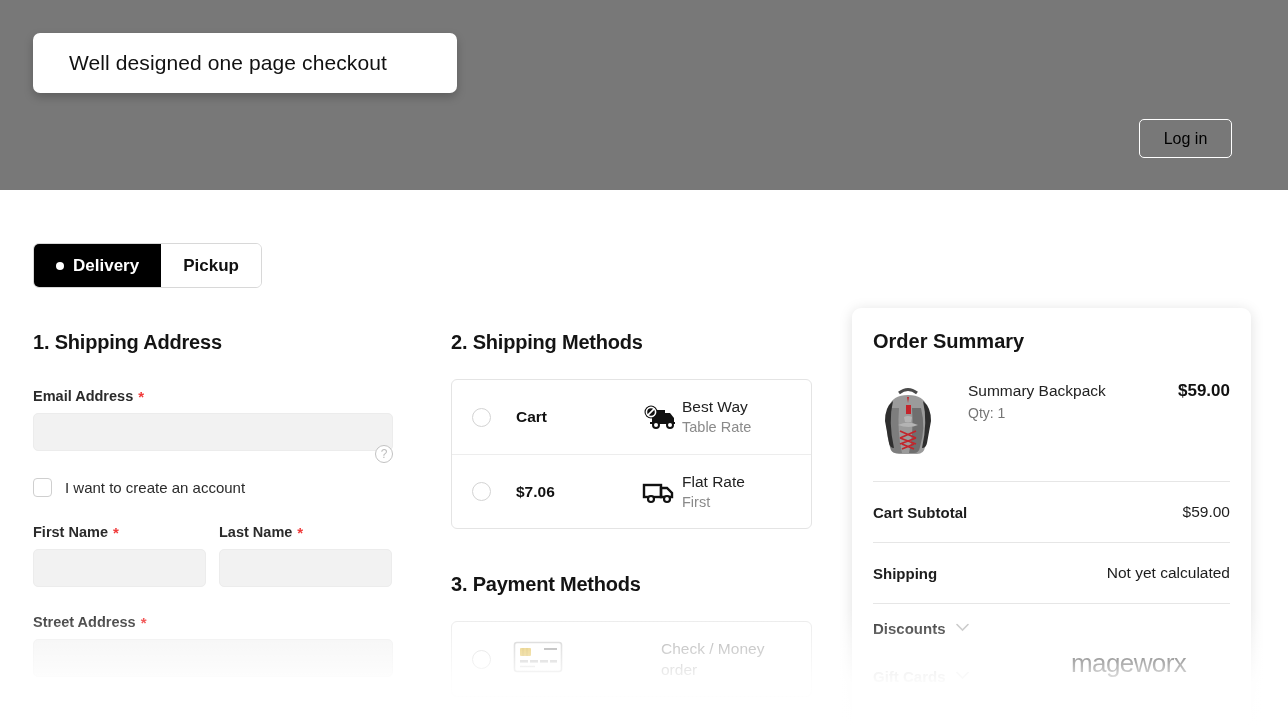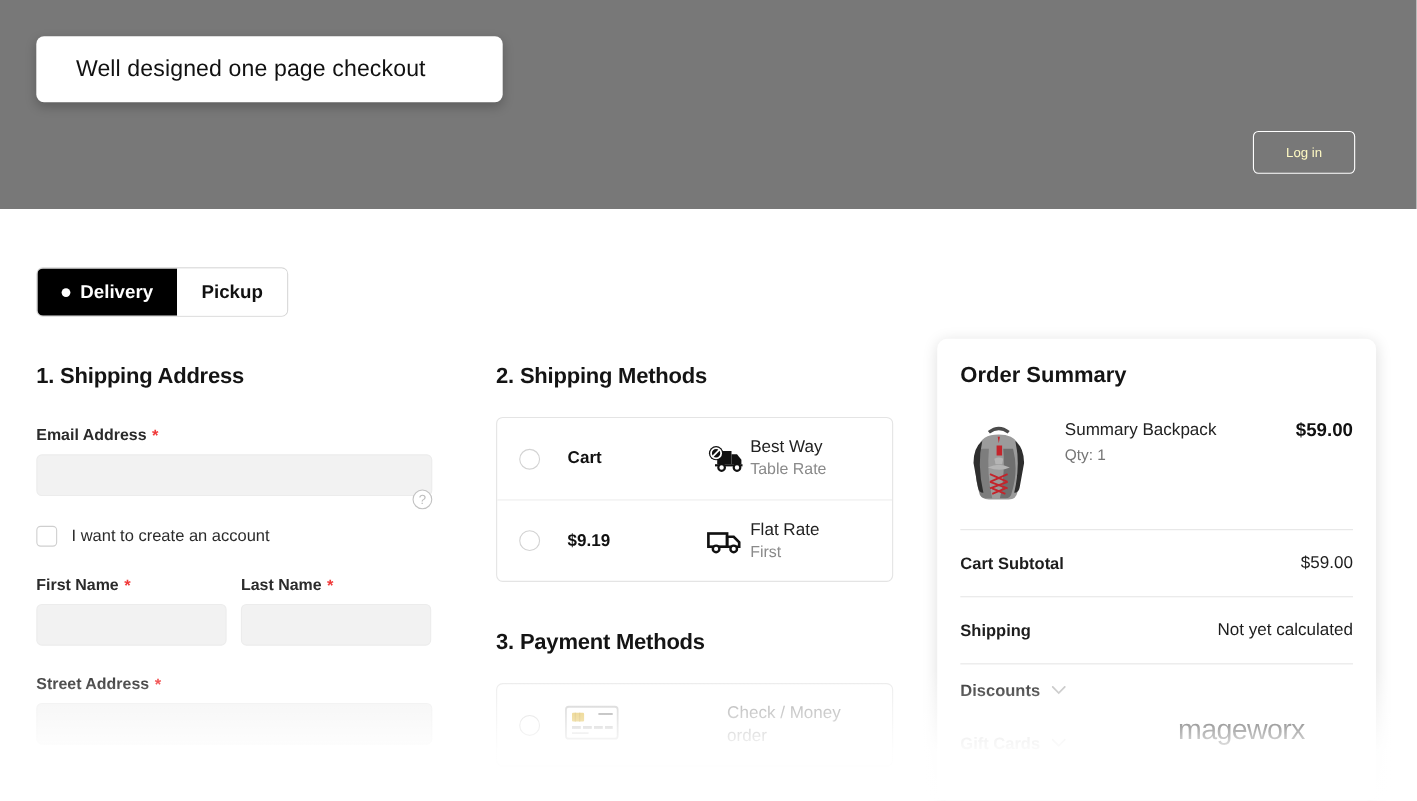--- a/index.html
+++ b/index.html
@@ -32,22 +32,22 @@
   }
   .page-title {
     position: absolute; left: 33px; top: 96px;
     font-size: 54px; font-weight: bold; color: #ffffff;
     letter-spacing: -0.5px; line-height: 64px;
   }
   .login-btn {
     position: absolute; left: 1139px; top: 119px;
     width: 93px; height: 39px;
     border: 1px solid #ffffff; border-radius: 5px;
-    background: transparent; color: #fef9c3;
-    font-size: 12px; font-family: inherit;
+    background: transparent; color: #000000;
+    font-size: 16px; font-family: inherit;
     display: flex; align-items: center; justify-content: center;
     cursor: pointer;
   }
 
   
   .mode-tabs {
     position: absolute; left: 33px; top: 243px;
     height: 45px; display: flex;
     border-radius: 6px; overflow: hidden;
     border: 1px solid #d8d8d8;
@@ -264,21 +264,21 @@
           </svg>
         </div>
         <div class="opt-text">
           <div class="opt-name">Best Way</div>
           <div class="opt-sub">Table Rate</div>
         </div>
       </div>
 
       <div class="option-row">
         <div class="radio"></div>
-        <div class="opt-price">$9.19</div>
+        <div class="opt-price">$7.06</div>
         <div class="opt-icon">
           <svg width="40" height="28" viewBox="0 0 40 28">
             <rect x="5" y="7" width="17" height="12" fill="none" stroke="#111" stroke-width="2.4"></rect>
             <path d="M22 10 h6 l5 5 v4 h-11 z" fill="none" stroke="#111" stroke-width="2.4"></path>
             <circle cx="12" cy="21" r="3" fill="#fff" stroke="#111" stroke-width="2.2"></circle>
             <circle cx="28" cy="21" r="3" fill="#fff" stroke="#111" stroke-width="2.2"></circle>
           </svg>
         </div>
         <div class="opt-text">
           <div class="opt-name">Flat Rate</div>

